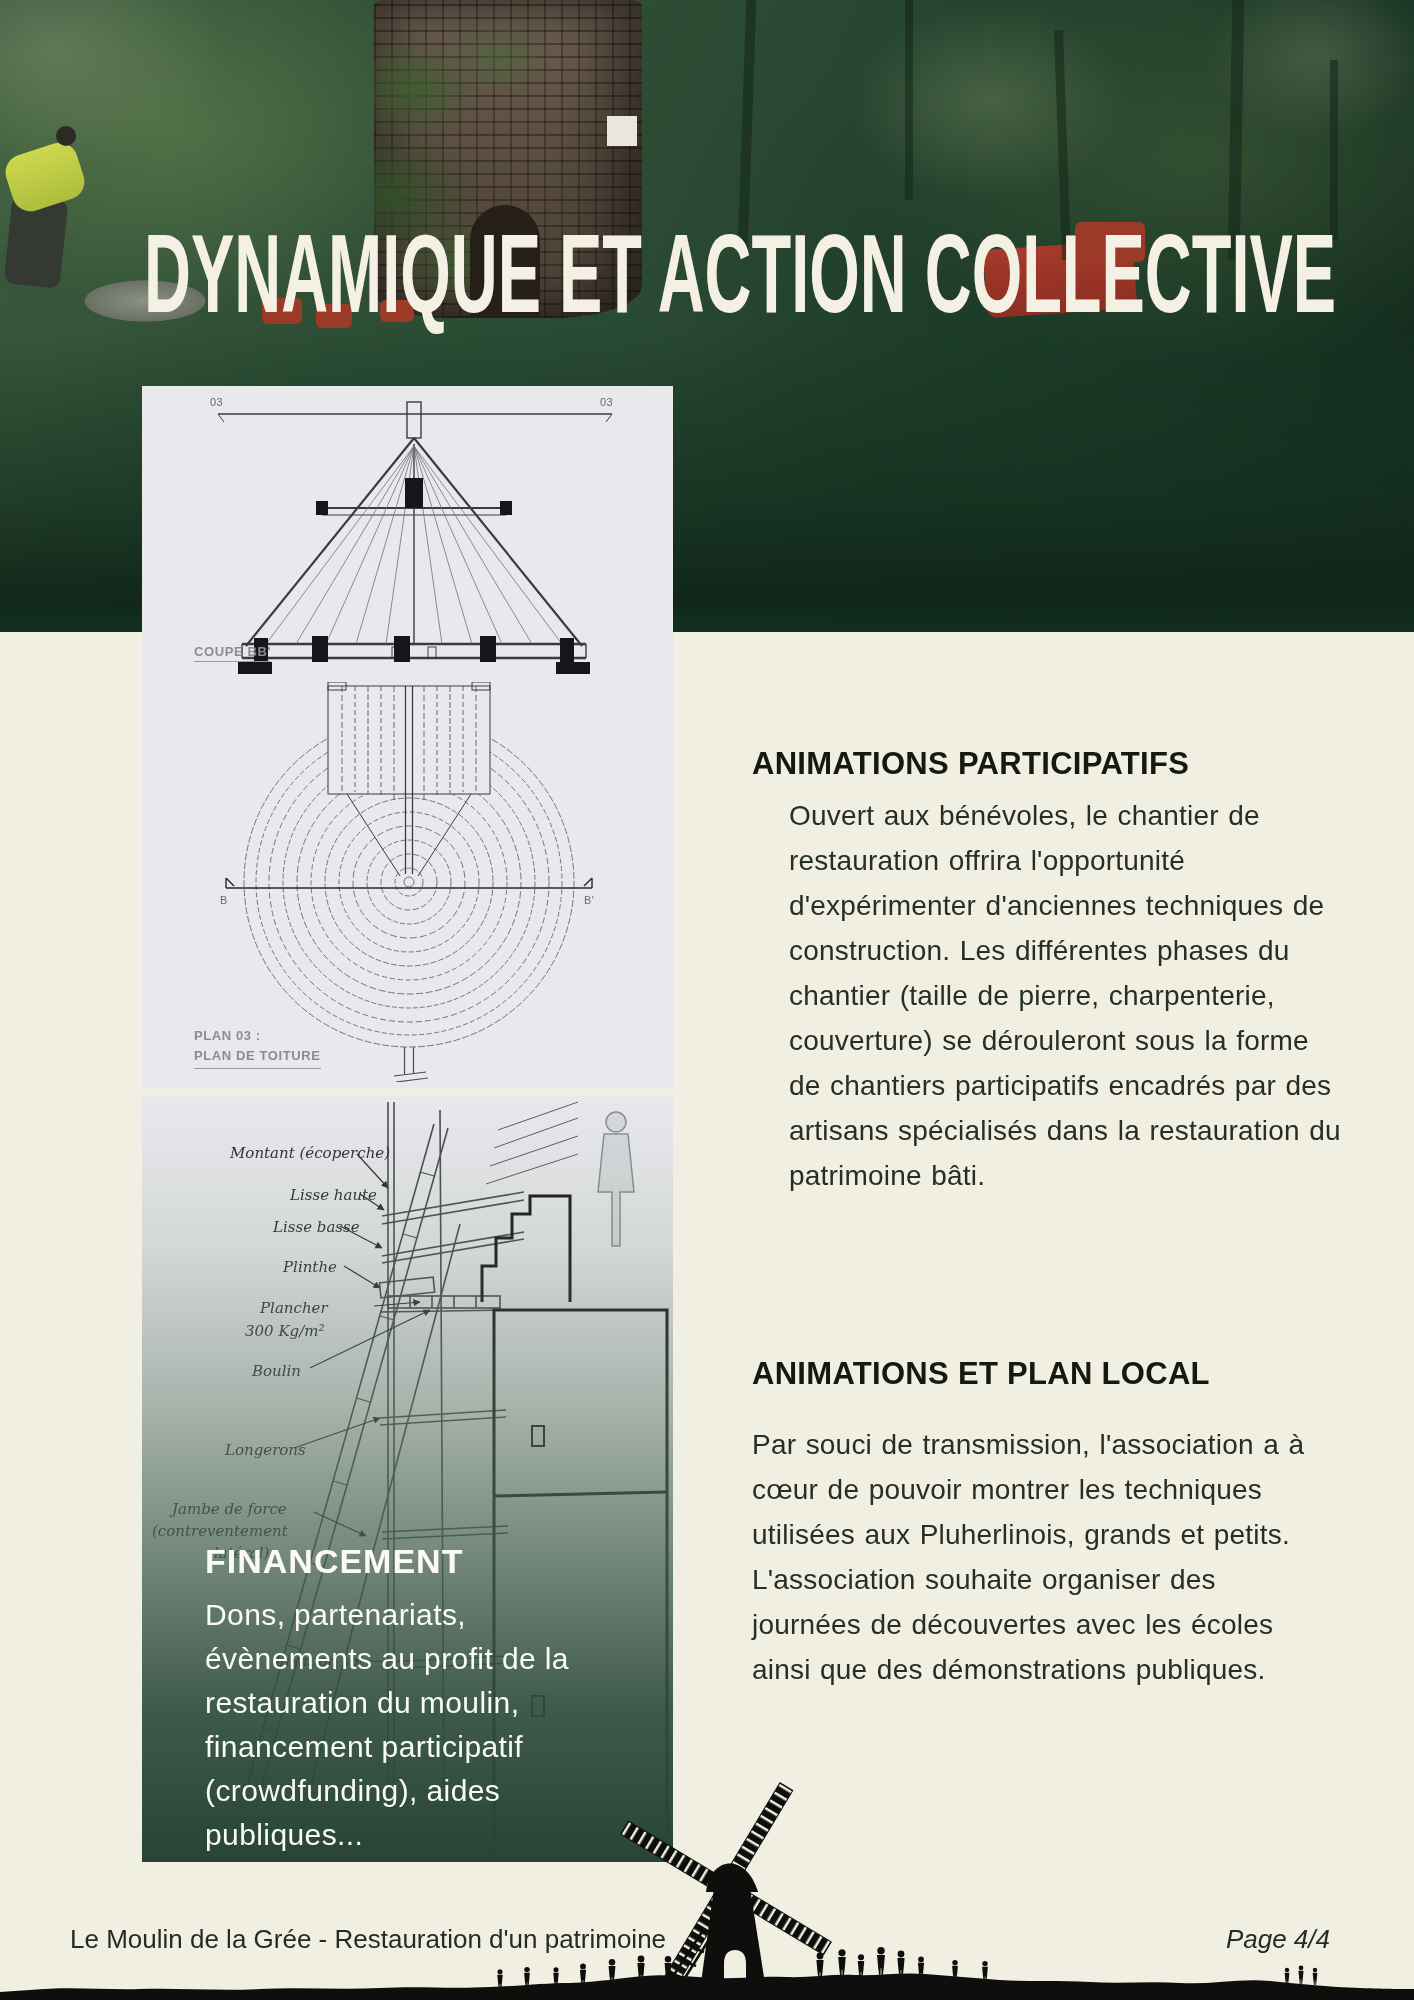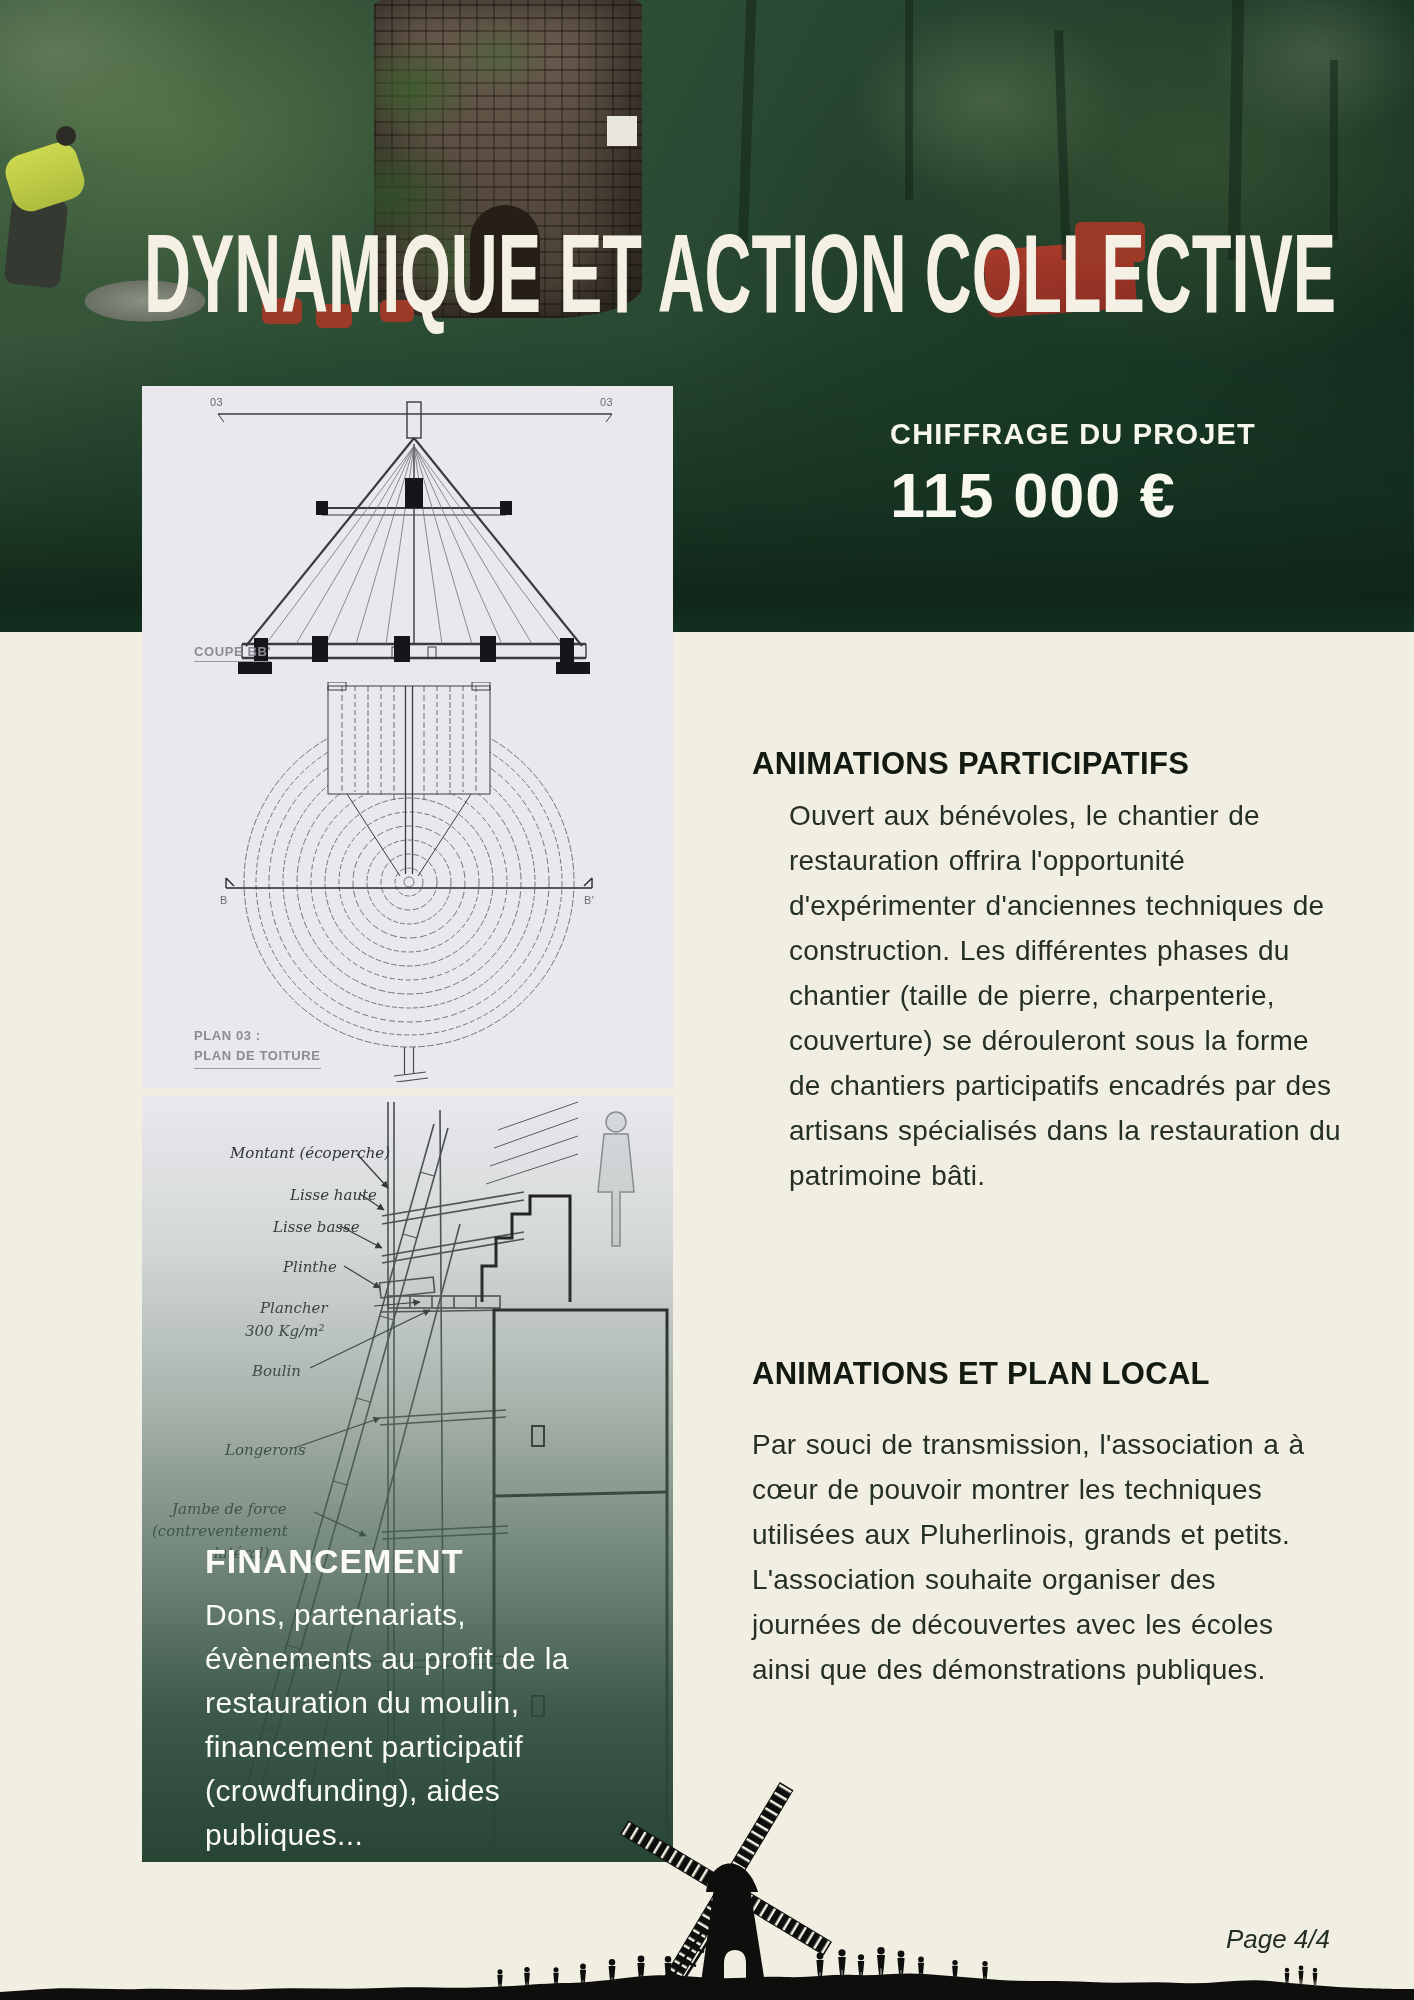--- a/index.html
+++ b/index.html
@@ -103,24 +103,20 @@
     <div class="red-item" style="left:262px;top:298px;width:40px;height:26px;"></div>
     <div class="red-item" style="left:316px;top:304px;width:36px;height:24px;"></div>
     <div class="red-item" style="left:380px;top:300px;width:34px;height:22px;"></div>
     <div class="trunk" style="left:742px;width:10px;height:250px;transform:rotate(2deg);"></div>
     <div class="trunk" style="left:905px;width:8px;height:200px;"></div>
     <div class="trunk" style="left:1058px;top:30px;width:9px;height:230px;transform:rotate(-2deg);"></div>
     <div class="trunk" style="left:1230px;width:12px;height:260px;transform:rotate(1deg);"></div>
     <div class="trunk" style="left:1330px;top:60px;width:8px;height:180px;"></div>
     <div class="hero-fade"></div>
     <div class="hero-title">DYNAMIQUE ET ACTION COLLECTIVE</div>
-    <div class="cost-block">
-      <div class="cost-label">CHIFFRAGE DU PROJET</div>
-      <div class="cost-value">115 000 €</div>
-    </div>
   </div>
 
   <div class="panel panel1">
     <span class="tinylabel" style="left:68px;top:10px;">03</span>
     <span class="tinylabel" style="left:458px;top:10px;">03</span>
 
     <svg class="drawsvg" style="top:14px;" width="531" height="282" viewBox="0 0 531 282">
       <g stroke="#3a3a40" fill="none">
         <line x1="76" y1="14" x2="470" y2="14" stroke-width="1.4"></line>
         <line x1="76" y1="14" x2="82" y2="22" stroke-width="1"></line>
@@ -323,20 +319,21 @@
       <div class="fin-h">FINANCEMENT</div>
       <div class="fin-p">Dons, partenariats, évènements au profit de la restauration du moulin, financement participatif (crowdfunding), aides publiques...</div>
     </div>
   </div>
 
   <div class="sec-h h-chantiers">ANIMATIONS PARTICIPATIFS</div>
   <div class="sec-p p-chantiers">Ouvert aux bénévoles, le chantier de restauration offrira l'opportunité d'expérimenter d'anciennes techniques de construction. Les différentes phases du chantier (taille de pierre, charpenterie, couverture) se dérouleront sous la forme de chantiers participatifs encadrés par des artisans spécialisés dans la restauration du patrimoine bâti.</div>
   <div class="sec-h h-animations">ANIMATIONS ET PLAN LOCAL</div>
   <div class="sec-p p-animations">Par souci de transmission, l'association a à cœur de pouvoir montrer les techniques utilisées aux Pluherlinois, grands et petits. L'association souhaite organiser des journées de découvertes avec les écoles ainsi que des démonstrations publiques.</div>
 
+  <div class="footer-left">Le Moulin de la Grée - Restauration d'un patrimoine</div>
   <div class="footer-right">Page 4/4</div>
 
   <svg class="silhouette" width="1414" height="300" viewBox="0 0 1414 300">
     <defs>
       <pattern id="lat" width="9" height="18" patternUnits="userSpaceOnUse">
         <rect width="9" height="18" fill="#0e0e0c"></rect>
         <rect x="3.5" width="2.5" height="18" fill="#f1efe2"></rect>
       </pattern>
       <g id="prsn">
         <circle cx="0" cy="-23" r="3.4"></circle>

